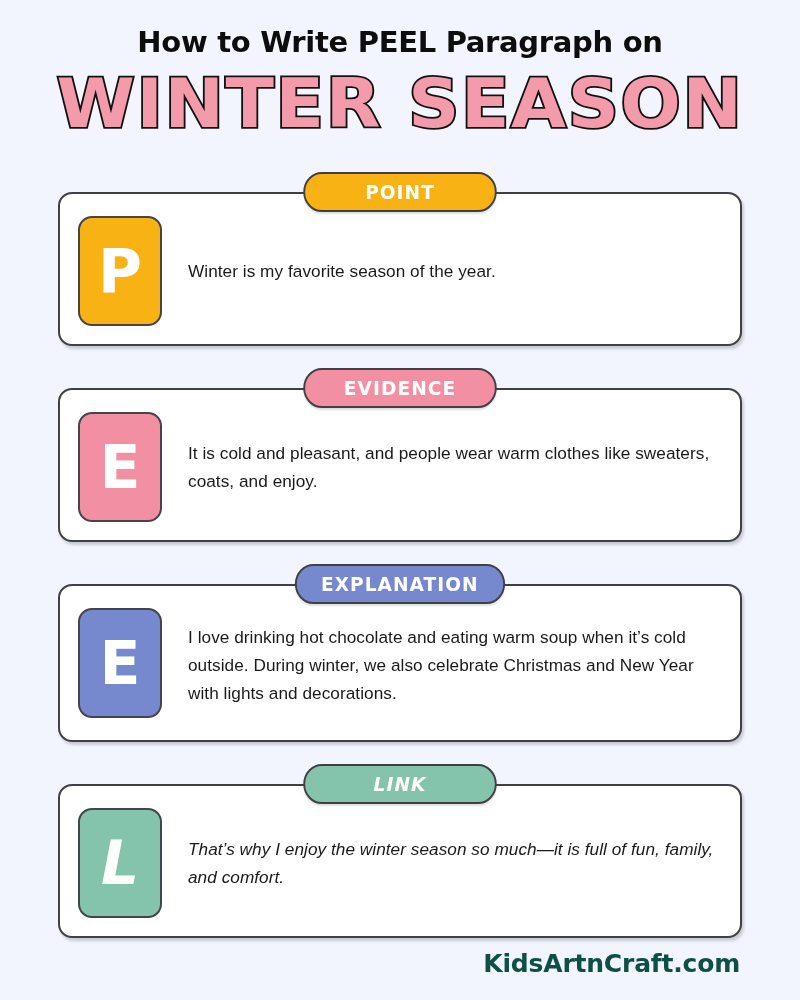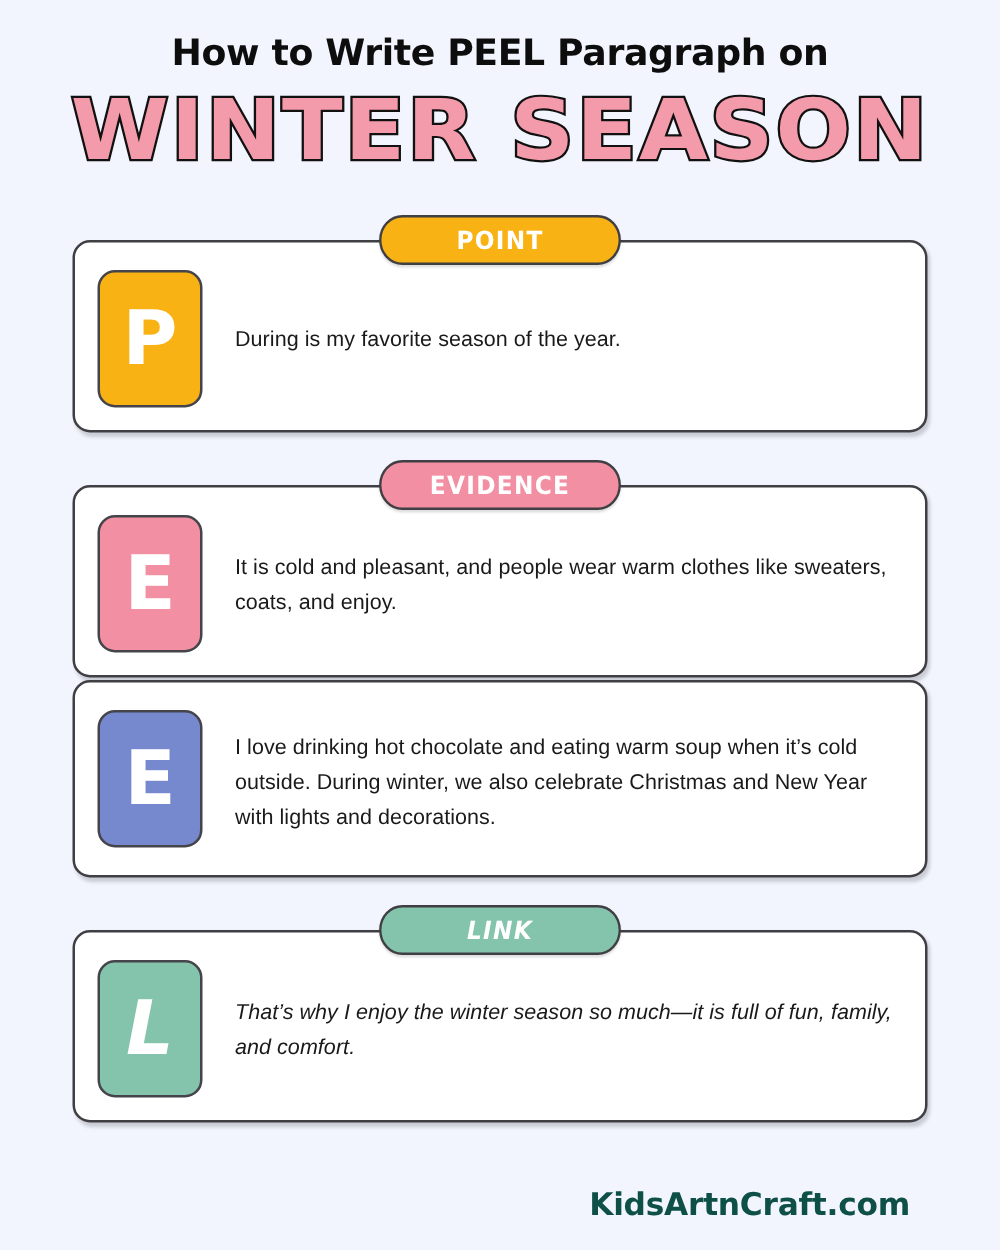--- a/index.html
+++ b/index.html
@@ -125,21 +125,21 @@
 
   
   .section-point .card { min-height: 126px; }
   .section-evidence .card { min-height: 138px; }
   .section-explanation .card { min-height: 158px; }
   .section-link .card { min-height: 138px; }
 
   
   .footer {
     position: absolute;
-    right: 72px;
+    right: 60px;
     bottom: 22px;
     font-family: "DejaVu Sans", sans-serif;
     font-weight: bold;
     font-size: 25px;
     color: #0e5048;
     letter-spacing: -0.2px;
   }
 </style>
 </head>
 <body style="background: rgb(242, 245, 253);">
@@ -150,35 +150,38 @@
 </div>
 
 <div class="sections">
 
   <div class="section section-point">
     <div class="pill-row">
       <div class="pill" style="background-color: rgb(249, 178, 20);">POINT</div>
     </div>
     <div class="card">
       <div class="letter-box" style="background-color: rgb(249, 178, 20);">P</div>
-      <div class="card-text">During is my favorite season of the year.</div>
+      <div class="card-text">Winter is my favorite season of the year.</div>
     </div>
   </div>
 
   <div class="section section-evidence">
     <div class="pill-row">
       <div class="pill" style="background-color: rgb(243, 143, 162);">EVIDENCE</div>
     </div>
     <div class="card">
       <div class="letter-box" style="background-color: rgb(243, 143, 162);">E</div>
       <div class="card-text">It is cold and pleasant, and people wear warm clothes like sweaters, coats, and enjoy.</div>
     </div>
   </div>
 
   <div class="section section-explanation">
+    <div class="pill-row">
+      <div class="pill" style="background-color: rgb(118, 137, 206);">EXPLANATION</div>
+    </div>
     <div class="card">
       <div class="letter-box" style="background-color: rgb(118, 137, 206);">E</div>
       <div class="card-text">I love drinking hot chocolate and eating warm soup when it’s cold outside. During winter, we also celebrate Christmas and New Year with lights and decorations.</div>
     </div>
   </div>
 
   <div class="section section-link">
     <div class="pill-row">
       <div class="pill" style="background-color: rgb(132, 196, 172);">LINK</div>
     </div>

